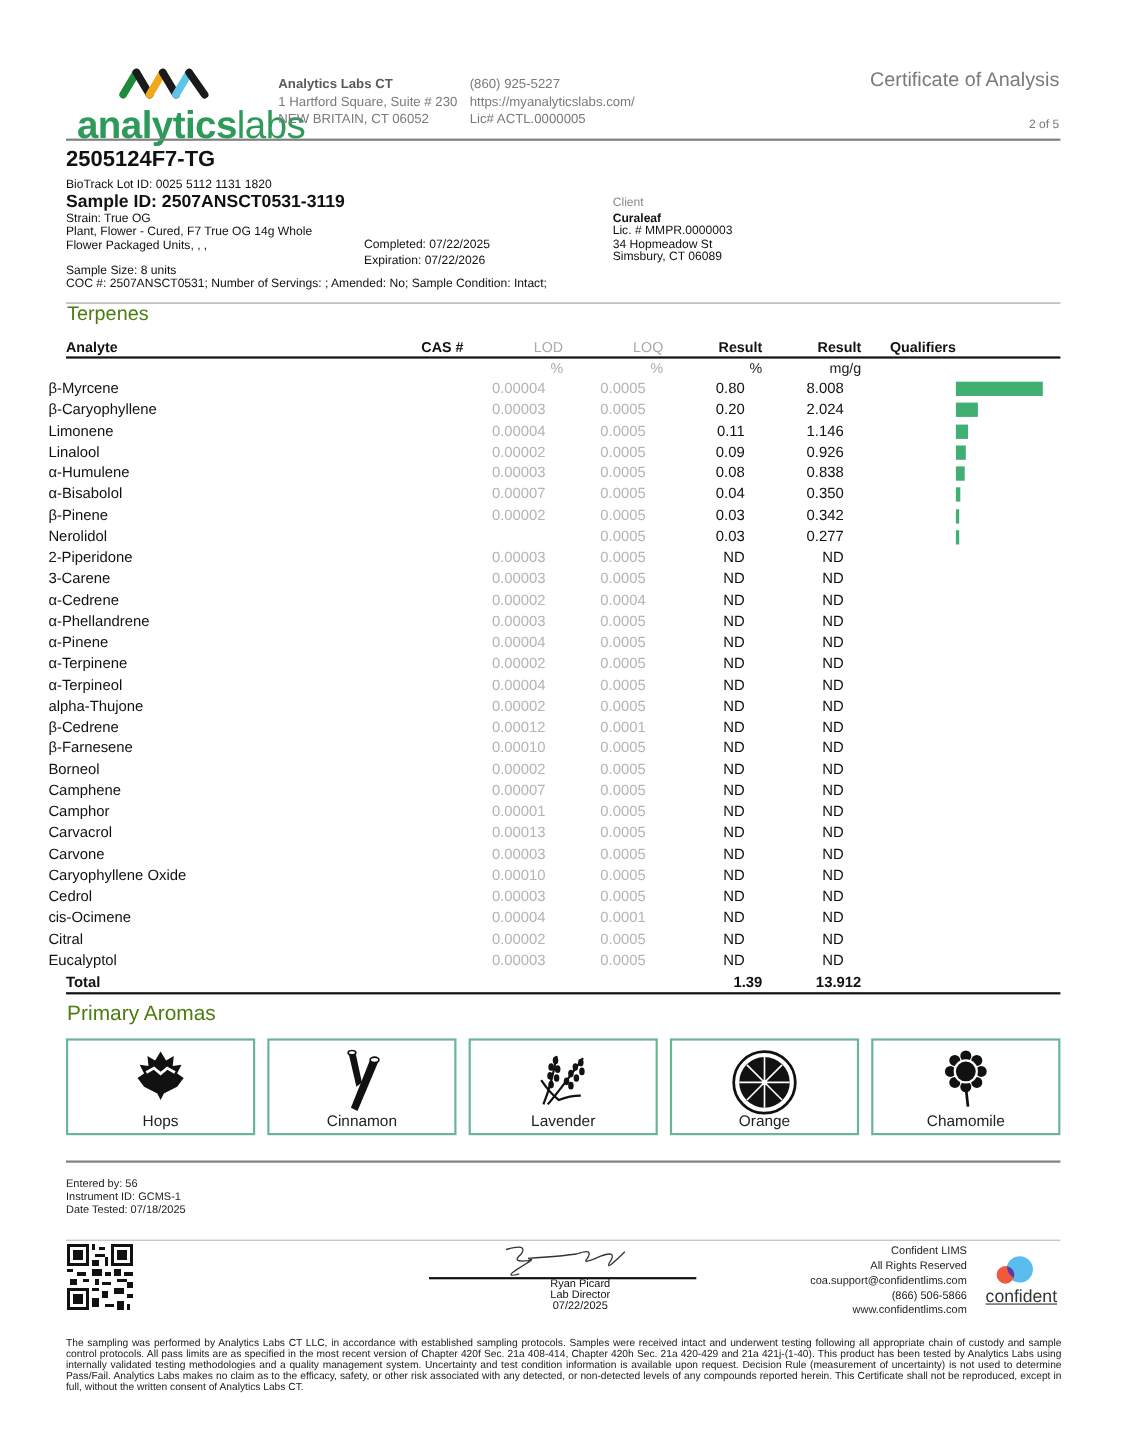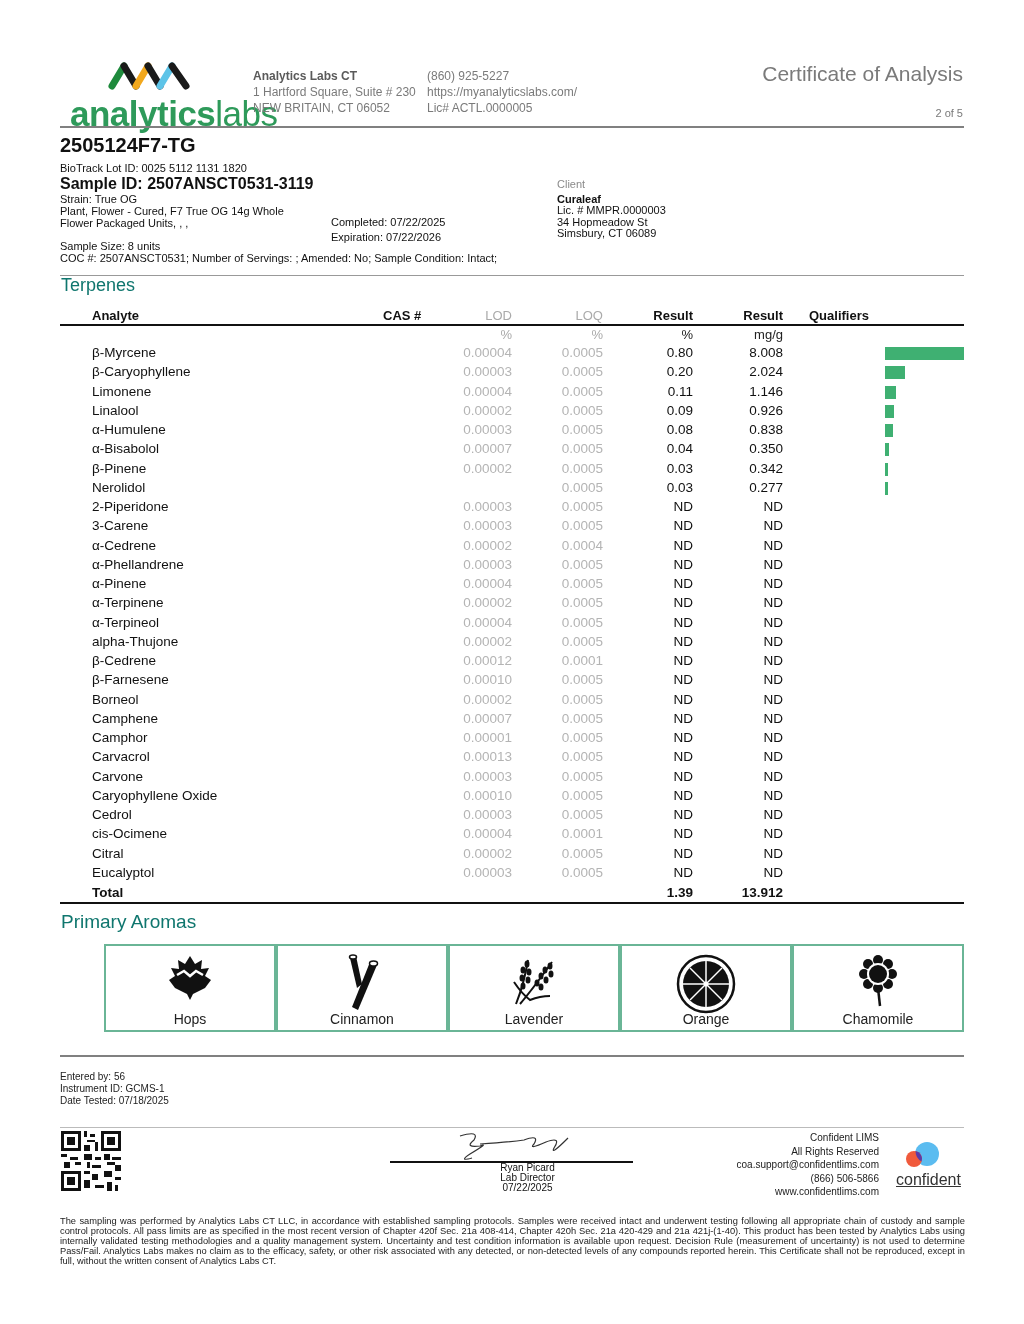--- a/index.html
+++ b/index.html
@@ -7,54 +7,54 @@
   .abs { position:absolute; }
 
   
   .logo { left:66px; top:58px; width:170px; height:68px; }
   .logo-word { position:absolute; left:4px; top:36px; font-size:35px; letter-spacing:-0.5px; color:#2e9a5a; white-space:nowrap; }
   .logo-word b { font-weight:700; }
   .logo-word span.light { font-weight:400; color:#2e9a5a; }
   .lab-info { left:253px; top:68px; font-size:12px; line-height:16px; color:#7a7a7a; }
   .lab-info .name { color:#5a5a5a; font-weight:700; }
   .contact { left:427px; top:68px; font-size:12px; line-height:16px; color:#7a7a7a; }
-  .coa-title { right:61px; top:62px; font-size:21px; color:#7a7a7a; }
+  .coa-title { right:61px; top:62px; font-size:18px; color:#7a7a7a; }
   .page-num { right:61px; top:107px; font-size:11px; color:#7a7a7a; }
   .rule { left:60px; width:904px; height:0; border-top:2px solid #808080; }
 
   
   .batch { left:60px; top:134px; font-size:20px; font-weight:700; }
   .biotrack { left:60px; top:162px; font-size:11px; }
   .sample-id { left:60px; top:175px; font-size:16px; font-weight:700; }
   .sample-lines { left:60px; top:193px; font-size:11px; line-height:12px; width:260px; }
   .completed { left:331px; top:179px; font-size:11px; line-height:15px;margin-top:36px; }
   .client-block { left:557px; top:179px; font-size:11px; line-height:11.5px; }
   .client-label { color:#8a8a8a; margin-bottom:3px; }
   .sample-size { left:60px; top:241px; font-size:11px; line-height:11.5px; }
 
   
-  .section-title { left:61px; font-size:18px; color:#0f766e; }
+  .section-title { left:61px; font-size:18px; color:#4d7c0f; }
   .tbl-head { left:60px; top:308px; width:904px; height:16px; border-bottom:2px solid #111; font-size:13px; font-weight:700; }
   .col { position:absolute; white-space:nowrap; }
-  .c-name { left:0;margin-left:32px; }
+  .c-name { left:0; }
   .c-cas { left:323px; }
   .c-lod { right:452px; text-align:right; color:#aaa; font-weight:400; }
   .c-loq { right:361px; text-align:center; color:#aaa; font-weight:400; }
   .c-pct { right:271px; text-align:right; }
   .c-mg { right:181px; text-align:right; }
   .c-qual { left:749px; }
   .units { left:60px; top:327px; width:904px; height:16px; font-size:13px; color:#aaa; }
   .units .c-pct, .units .c-mg { color:#222; }
-  .rows { left:60px; top:344px; width:904px; }
+  .rows { left:44px; top:344px; width:904px; }
   .row { position:relative; height:19.25px; font-size:13.5px; }
   .row .col { top:1px; }
   .row .c-lod, .row .c-loq { color:#b4b4b4; }
   .bar { position:absolute; left:825px; top:3px; height:13px; background:#3fb072; }
   .total { left:60px; top:884px; width:904px; height:18px; border-bottom:2px solid #111; font-size:13.5px; font-weight:700; }
-  .aromas { left:60px; top:944px; width:904px; height:90px; display:flex; justify-content:flex-end; }
+  .aromas { left:60px; top:944px; width:904px; height:90px; display:flex; justify-content:space-between; }
   .aroma { width:172px; height:88px; border:2px solid #6ab596; box-sizing:border-box; position:relative; }
   .aroma svg { position:absolute; left:50%; top:8px; transform:translateX(-50%); }
   .aroma .lbl { position:absolute; left:0; right:0; bottom:3px; text-align:center; font-size:14px; color:#222; }
 
   
   .notes-rule { left:60px; top:1055px; width:904px; border-top:2px solid #808080; }
   .notes { left:60px; top:1071px; font-size:10px; line-height:12px; color:#222; }
   .notes-rule2 { left:60px; top:1127px; width:904px; border-top:1px solid #bbb; }
   .qr { left:61px; top:1131px; width:60px; height:60px; }
   .sig-line { left:390px; top:1161px; width:243px; border-top:2px solid #111; }

